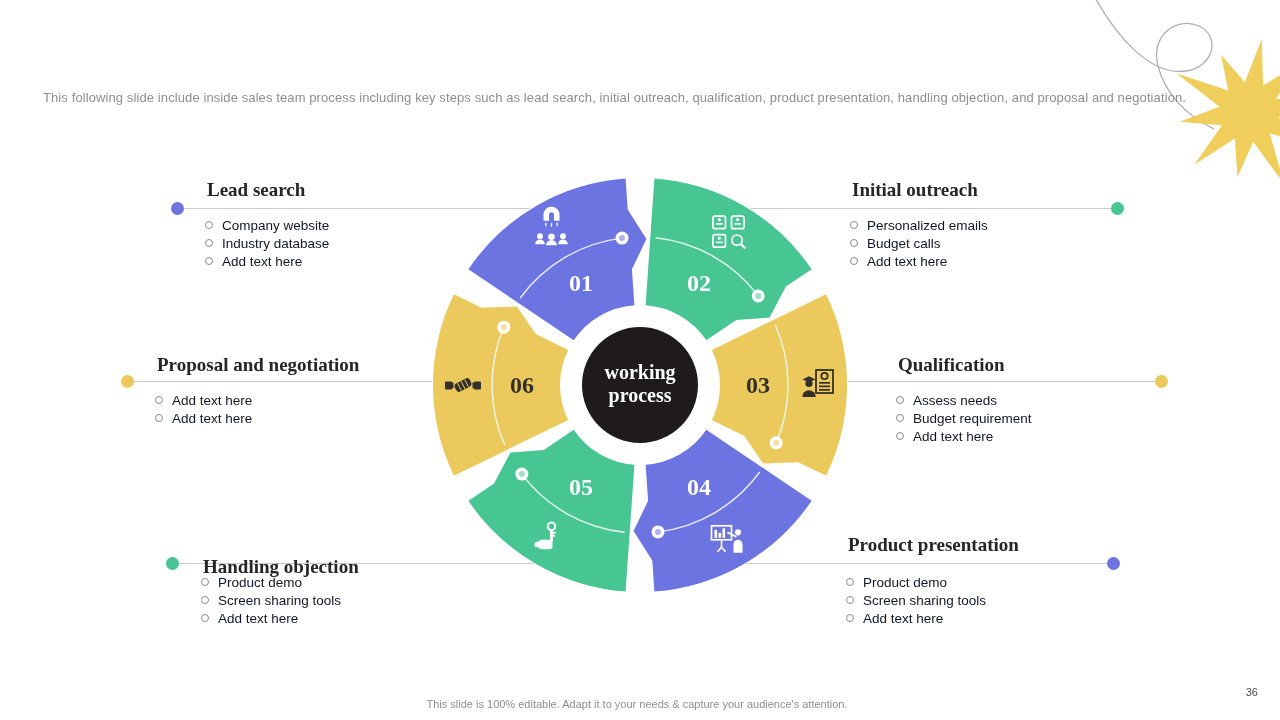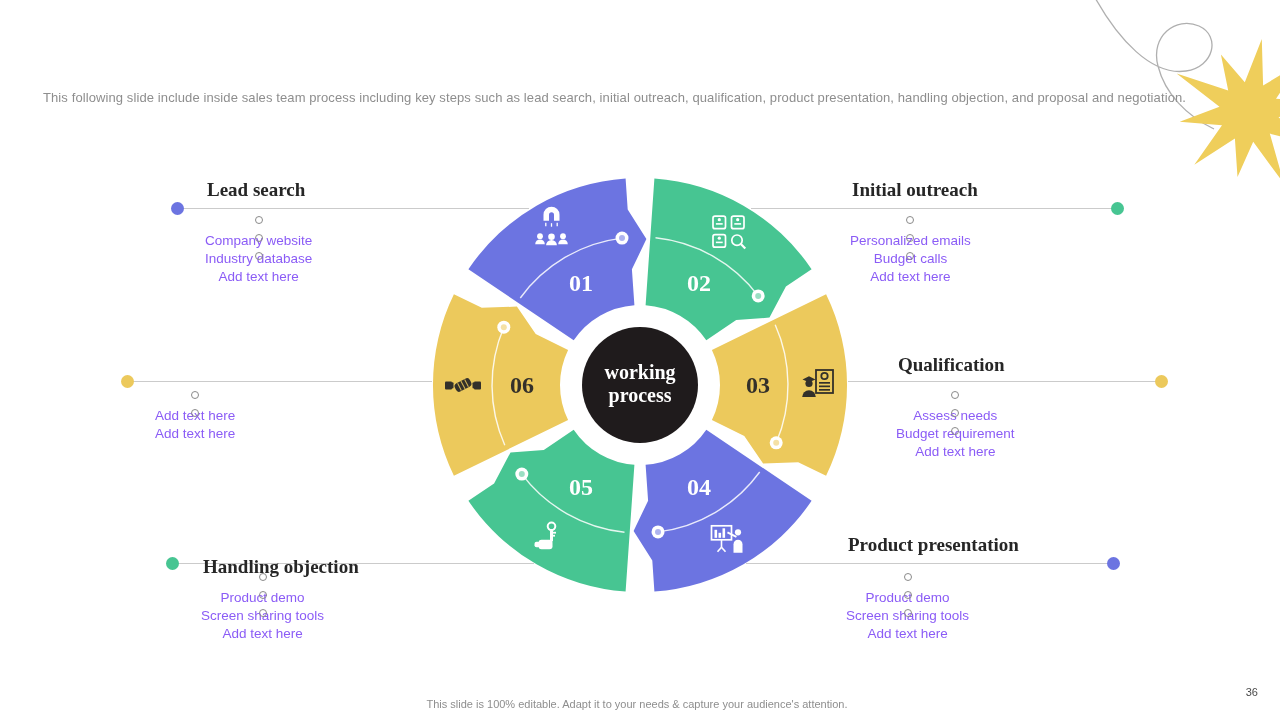--- a/index.html
+++ b/index.html
@@ -9,21 +9,21 @@
   .title{position:absolute;left:32px;top:33px;font-family:"Liberation Serif",serif;
          font-weight:700;font-size:33px;color:#1c1c1c;letter-spacing:.2px;white-space:nowrap;}
   .subtitle{position:absolute;left:32px;top:90px;font-size:13px;color:#8e8e8e;
             white-space:nowrap;letter-spacing:.1px;margin-left:11px;}
   .callout-title{position:absolute;font-family:"Liberation Serif",serif;font-weight:700;
                  font-size:19px;color:#262626;white-space:nowrap;z-index:3;}
   .connector{position:absolute;height:1px;background:#cbcbcb;z-index:1;}
   .end-dot{position:absolute;top:-6px;width:13px;height:13px;border-radius:50%;}
   .bullets{position:absolute;z-index:3;}
   .bullet-row{display:flex;align-items:center;gap:9px;height:18px;
-              font-size:13.5px;color:#8b5cf6;white-space:nowrap;flex-direction:column;}
+              font-size:13.5px;color:#0f172a;white-space:nowrap;}
   .bullet-marker{width:6px;height:6px;border:1.2px solid #8a8a8a;border-radius:50%;flex:none;}
   #diagram-svg{position:absolute;left:0;top:0;z-index:2;}
   .seg-num{font-family:"Liberation Serif",serif;font-size:24px;font-weight:700;}
   .center-label{font-family:"Liberation Serif",serif;font-size:20px;font-weight:700;
                 fill:#ffffff;text-anchor:middle;}
   .footer{position:absolute;left:0;top:698px;width:1274px;text-align:center;
           font-size:11px;color:#8e8e8e;}
   .page-number{position:absolute;right:22px;top:686px;font-size:11px;color:#4a4a4a;}
 </style>
 </head>
@@ -50,20 +50,21 @@
   </div>
   <div class="connector" style="left: 127px; top: 381px; width: 305px; background: rgb(203, 203, 203);">
     <span class="end-dot" style="left: -6px; background: rgb(236, 201, 92);"></span>
   </div>
 
   <div class="callout-title" style="left:207px;top:179px;">Lead search</div>
   <div class="callout-title" style="left:852px;top:179px;">Initial outreach</div>
   <div class="callout-title" style="left:898px;top:354px;">Qualification</div>
   <div class="callout-title" style="left:848px;top:534px;">Product presentation</div>
   <div class="callout-title" style="left:203px;top:534px;margin-top:22px;">Handling objection</div>
+  <div class="callout-title" style="left:157px;top:354px;">Proposal and negotiation</div>
 
   <div class="bullets" style="left:205px;top:216px;">
     <div class="bullet-row">
         <span class="bullet-marker"></span>
         <span>Company website</span>
       </div>
     <div class="bullet-row">
         <span class="bullet-marker"></span>
         <span>Industry database</span>
       </div>

